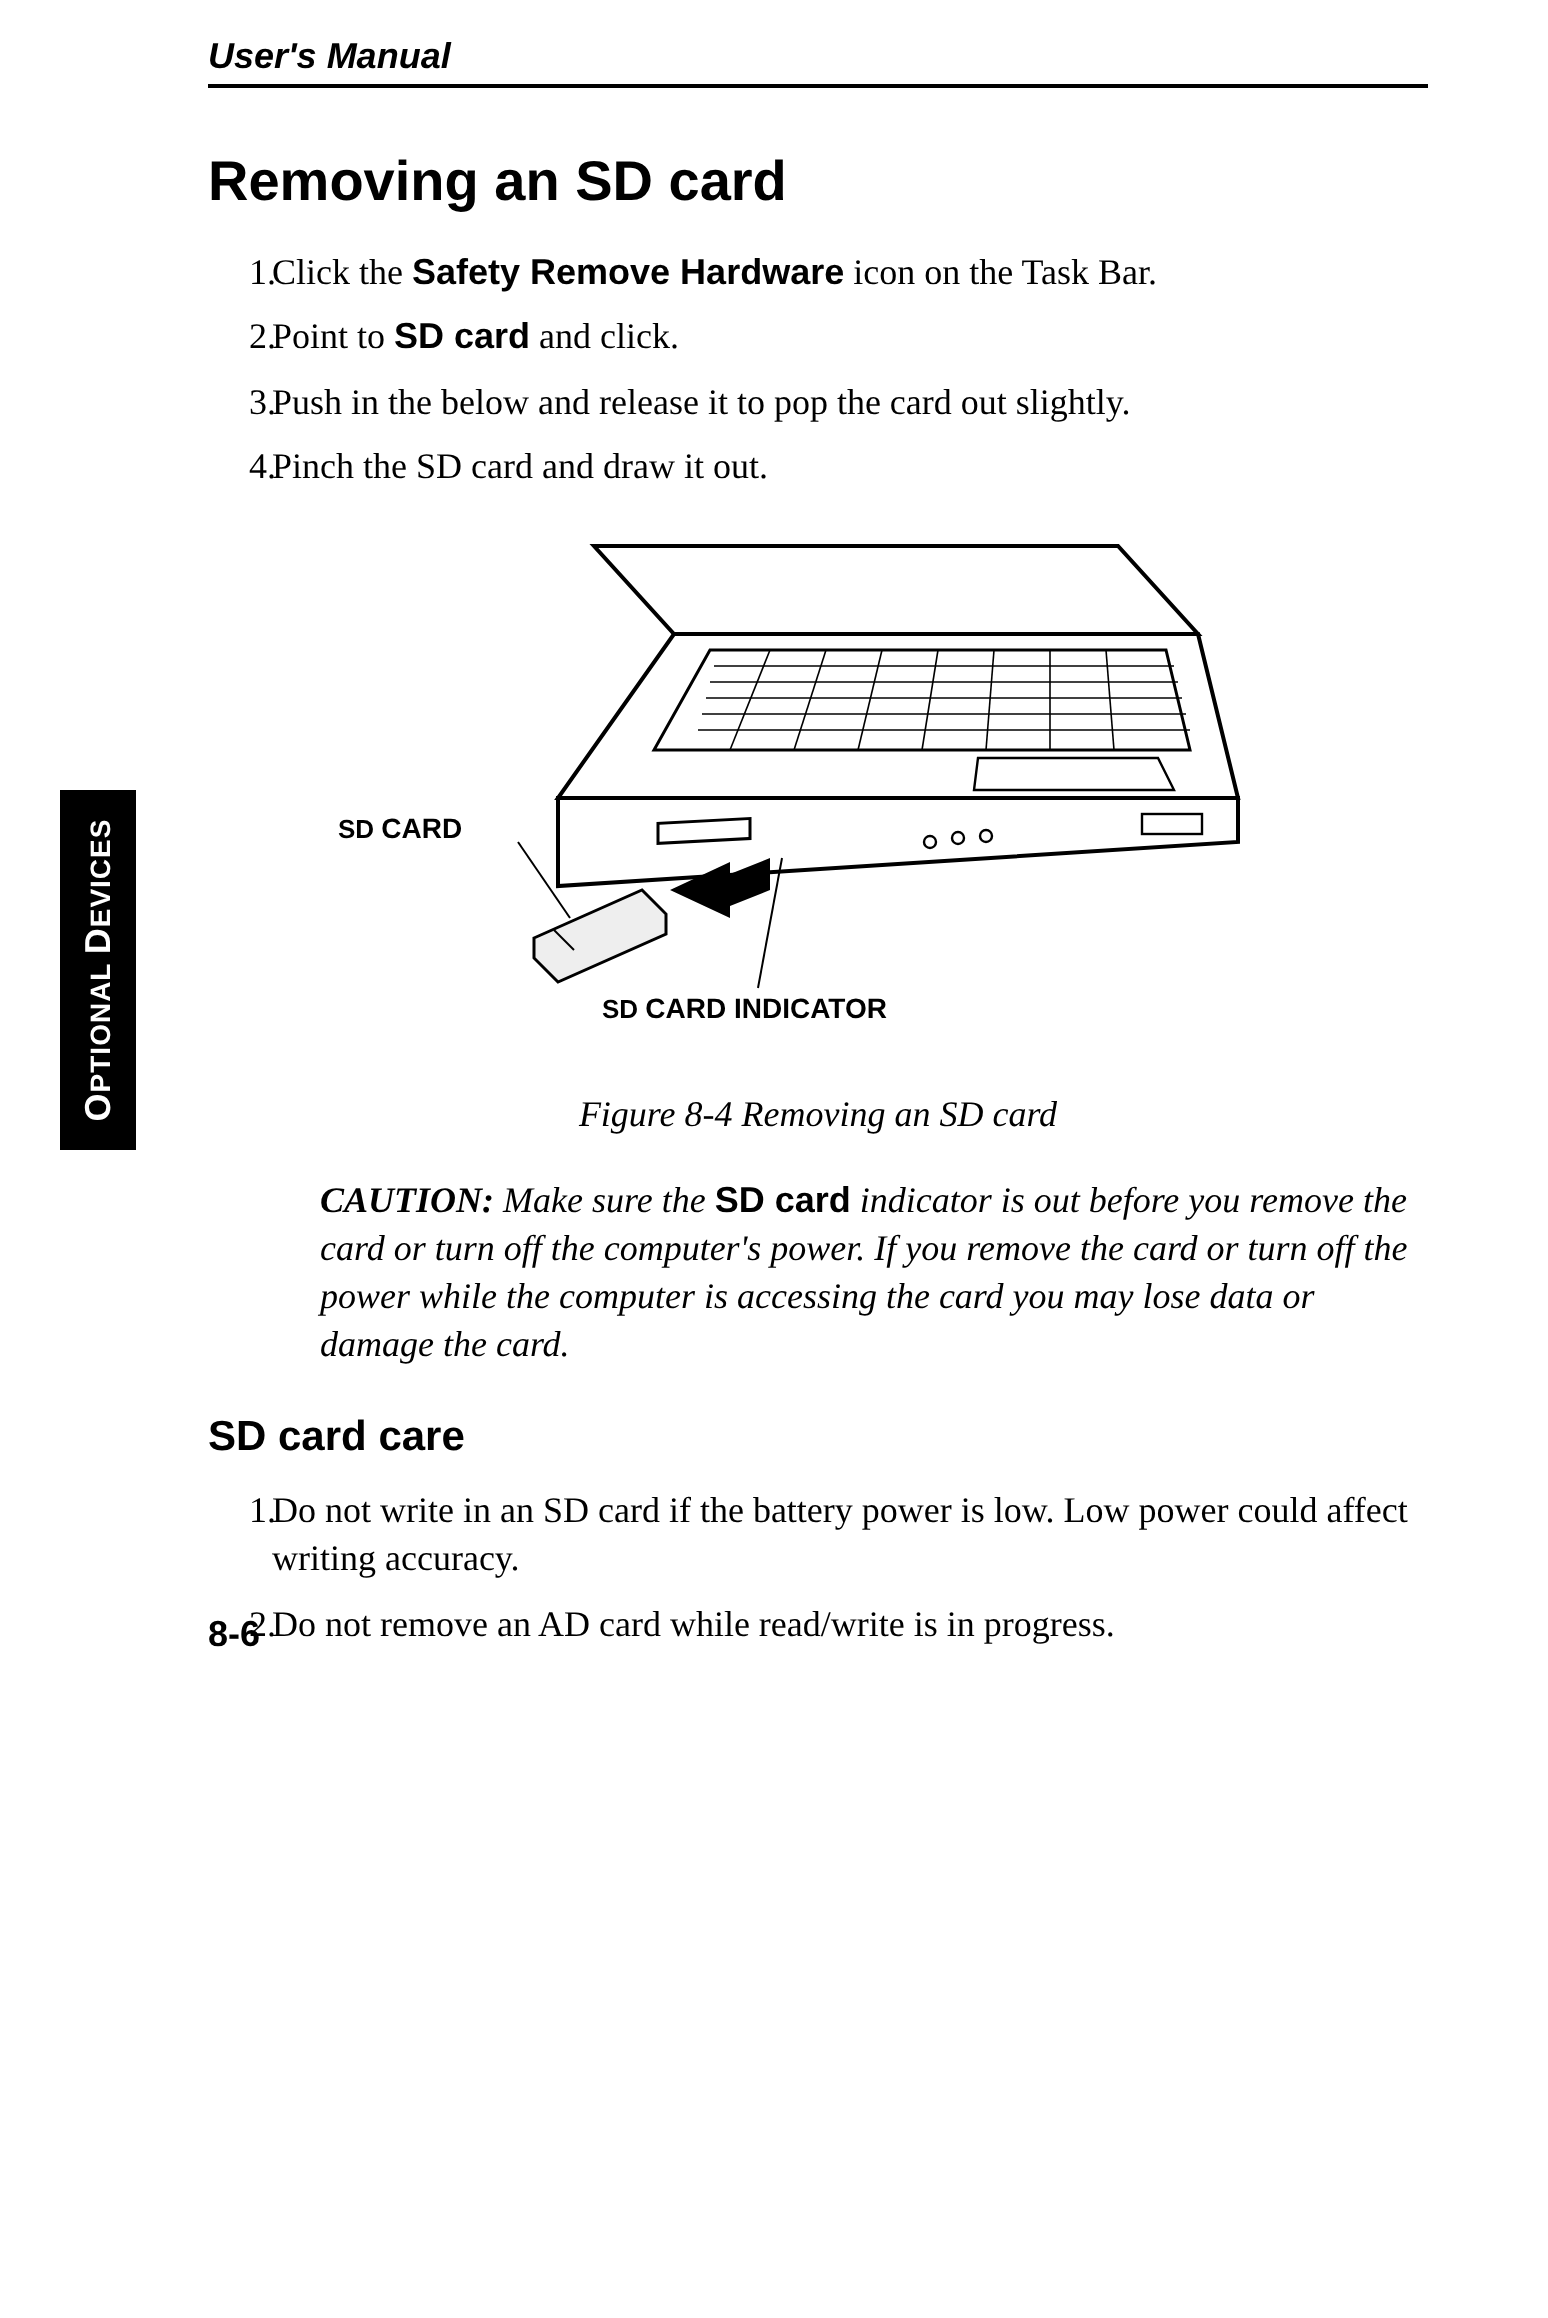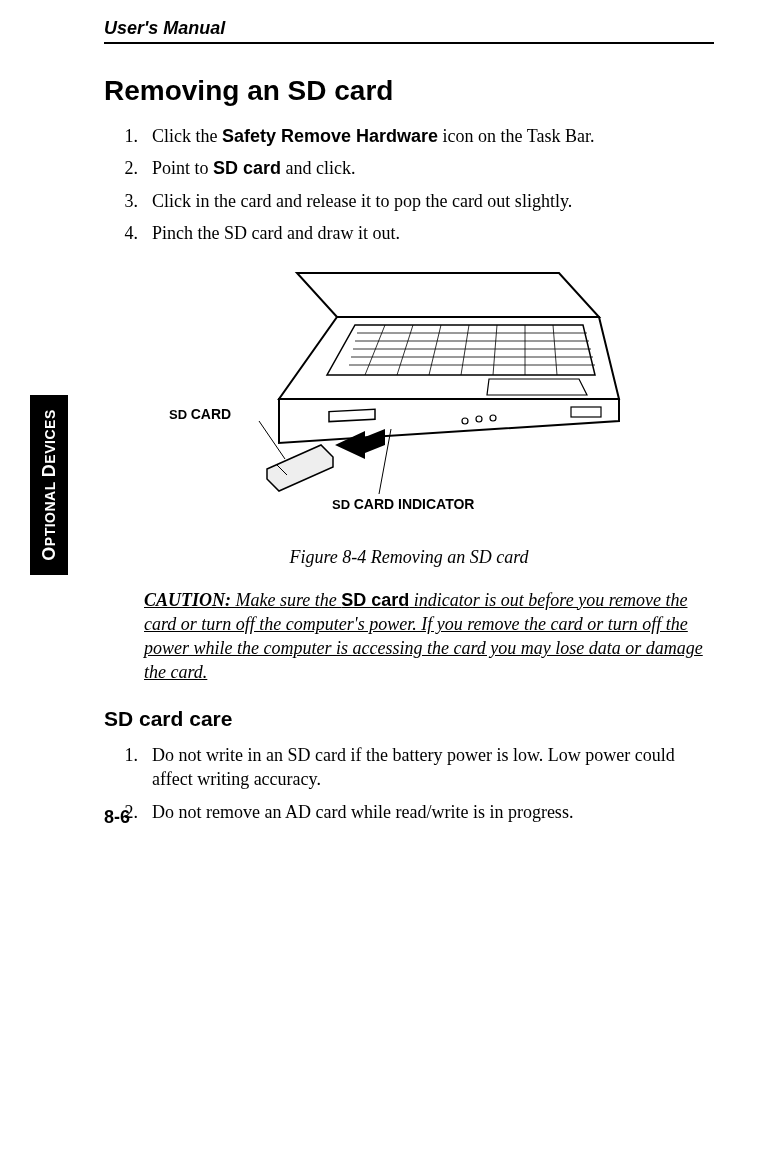--- a/index.html
+++ b/index.html
@@ -42,21 +42,21 @@
   }
   ol.steps {
     margin: 0 0 12px 0;
     padding: 0 0 0 24px;
     list-style: none;
     counter-reset: step;
   }
   ol.steps > li {
     counter-increment: step;
     margin: 8px 0;
-    padding-left: 24px;
+    padding-left: 8px;
     position: relative;
   }
   ol.steps > li::before {
     content: counter(step) ".";
     position: absolute;
     left: -14px;
     top: 0;
     width: 24px;
     text-align: right;
   }
@@ -77,23 +77,22 @@
     font-size: 13px;
     font-weight: bold;
   }
   .fig-label .caps { font-size: 14px; font-weight: bold; }
   .fig-caption {
     text-align: center;
     font-style: italic;
     margin: 26px 0 18px 0;
   }
   .caution-block {
-    margin: 0 0 20px 40px;
-    font-style: italic;
-    text-decoration: underline;
+    margin: 0 0 20px 56px;
+    font-style: italic;
   }
   .caution-block .caution-word {
     font-weight: bold;
     font-style: italic;
   }
   .caution-block .inline-sans {
     font-family: Arial, Helvetica, sans-serif;
     font-weight: bold;
     font-style: normal;
   }
@@ -150,21 +149,21 @@
   <h1 class="section">Removing an SD card</h1>
 
 
   <ol class="steps">
     <li>
       <span>Click the </span><span class="bold-sans">Safety Remove Hardware</span><span> icon on the Task Bar.</span>
     </li>
     <li>
       <span>Point to </span><span class="bold-sans">SD card</span><span> and click.</span>
     </li>
-    <li>Click in the card and release it to pop the card out slightly.</li>
+    <li>Push in the below and release it to pop the card out slightly.</li>
     <li>Pinch the SD card and draw it out.</li>
   </ol>
 
   <div class="figure">
     <svg viewBox="0 0 440 250">
 
       <polygon points="108,4 370,4 410,48 148,48" fill="#fff" stroke="#000" stroke-width="2"></polygon>
 
       <polygon points="148,48 410,48 430,130 90,130" fill="#fff" stroke="#000" stroke-width="2"></polygon>
 
@@ -207,21 +206,21 @@
       </g>
 
       <line x1="70" y1="152" x2="96" y2="190" stroke="#000" stroke-width="1"></line>
 
       <line x1="190" y1="225" x2="202" y2="160" stroke="#000" stroke-width="1"></line>
     </svg>
 
     <div class="fig-label" style="left:-20px; top:136px;">
       <span>SD </span><span class="caps">CARD</span>
     </div>
-    <div class="fig-label" style="left:143px; top:226px;text-align:right;">
+    <div class="fig-label" style="left:112px; top:226px;text-align:right;">
       <span>SD </span><span class="caps">CARD INDICATOR</span>
     </div>
   </div>
 
   <div class="fig-caption">Figure 8-4  Removing an SD card</div>
 
   <div class="caution-block">
     <span class="caution-word">CAUTION:</span><span> Make sure the </span><span class="inline-sans">SD card</span><span> indicator is out before you remove the card or turn off the computer's power. If you remove the card or turn off the power while the computer is accessing the card you may lose data or damage the card.</span>
   </div>
 

